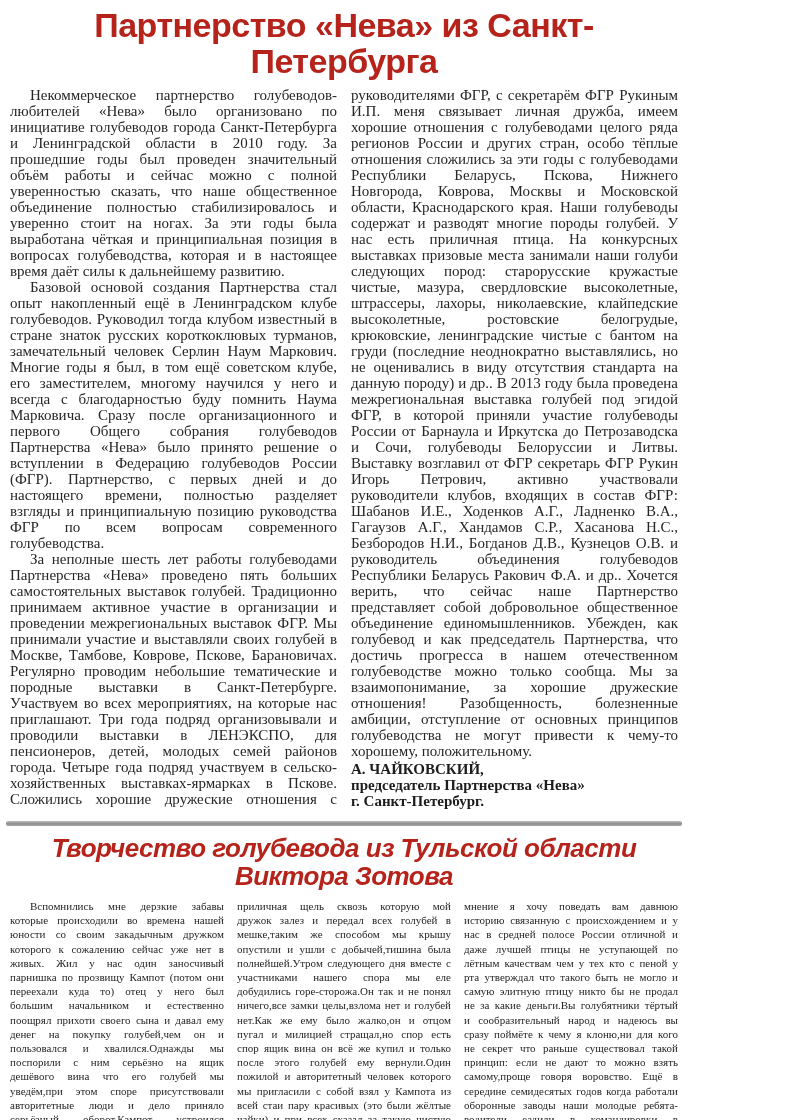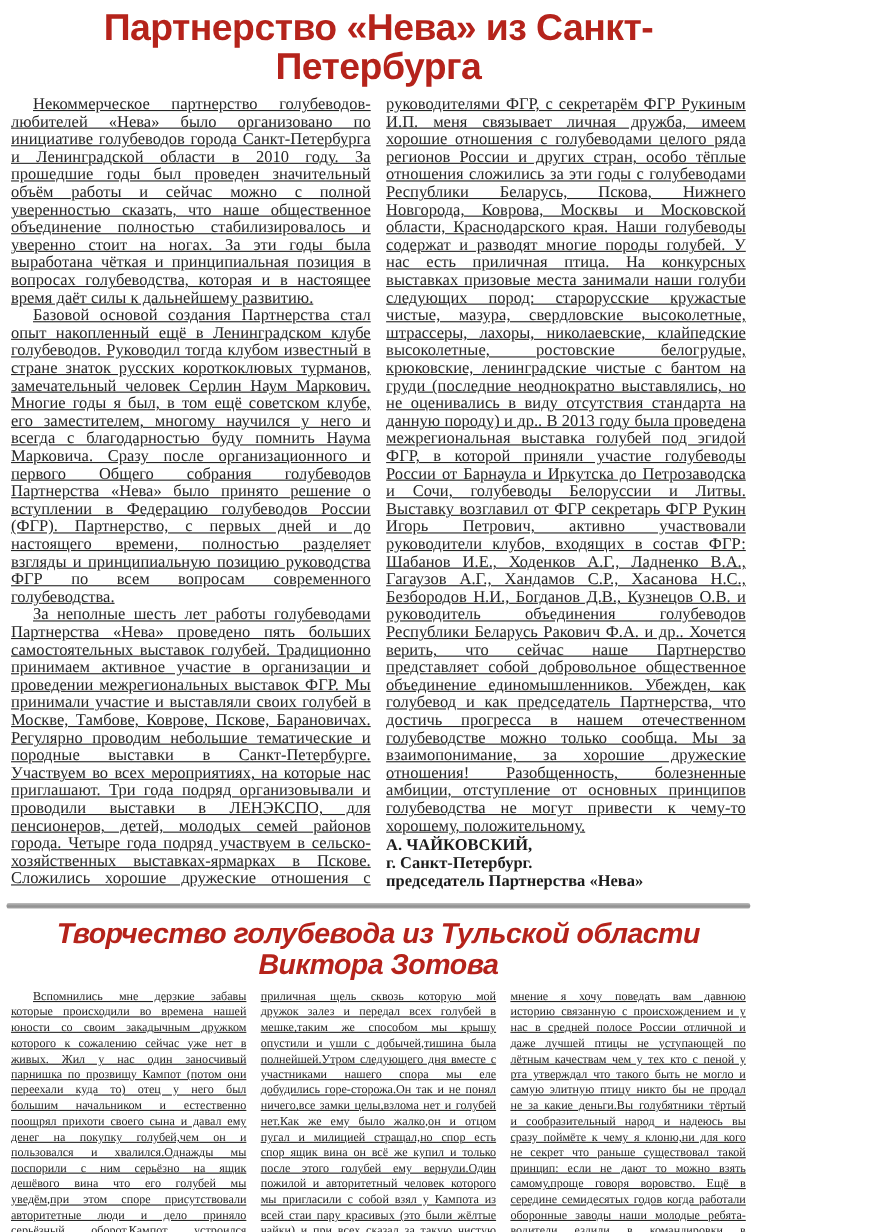--- a/index.html
+++ b/index.html
@@ -33,21 +33,20 @@
     margin: 9px 8px 9px 8px;
     font-style: italic;
   }
   .article-body {
     text-align: justify;
     padding: 0 10px;
   }
   .article-body p {
     margin: 0;
     text-indent: 20px;
-    text-decoration: underline;
   }
   .body-1 {
     column-count: 2;
     column-gap: 14px;
     font-size: 15px;
     line-height: 16px;
   }
   .body-2 {
     column-count: 3;
     column-gap: 13px;
@@ -79,22 +78,22 @@
 <div class="page">
 
   <h1 class="headline h-main">Партнерство «Нева» из Санкт-Петербурга</h1>
 
   <div class="article-body body-1">
     <p>Некоммерческое партнерство голубеводов-любителей «Нева» было организовано по инициативе голубеводов города Санкт-Петербурга и Ленинградской области в 2010 году. За прошедшие годы был проведен значительный объём работы и сейчас можно с полной уверенностью сказать, что наше общественное объединение полностью стабилизировалось и уверенно стоит на ногах. За эти годы была выработана чёткая и принципиальная позиция в вопросах голубеводства, которая и в настоящее время даёт силы к дальнейшему развитию.</p>
     <p>Базовой основой создания Партнерства стал опыт накопленный ещё в Ленинградском клубе голубеводов. Руководил тогда клубом известный в стране знаток русских короткоклювых турманов, замечательный человек Серлин Наум Маркович. Многие годы я был, в том ещё советском клубе, его заместителем, многому научился у него и всегда с благодарностью буду помнить Наума Марковича. Сразу после организационного и первого Общего собрания голубеводов Партнерства «Нева» было принято решение о вступлении в Федерацию голубеводов России (ФГР). Партнерство, с первых дней и до настоящего времени, полностью разделяет взгляды и принципиальную позицию руководства ФГР по всем вопросам современного голубеводства.</p>
     <p>За неполные шесть лет работы голубеводами Партнерства «Нева» проведено пять больших самостоятельных выставок голубей. Традиционно принимаем активное участие в организации и проведении межрегиональных выставок ФГР. Мы принимали участие и выставляли своих голубей в Москве, Тамбове, Коврове, Пскове, Барановичах. Регулярно проводим небольшие тематические и породные выставки в Санкт-Петербурге. Участвуем во всех мероприятиях, на которые нас приглашают. Три года подряд организовывали и проводили выставки в ЛЕНЭКСПО, для пенсионеров, детей, молодых семей районов города. Четыре года подряд участвуем в сельско-хозяйственных выставках-ярмарках в Пскове. Сложились хорошие дружеские отношения с руководителями ФГР, с секретарём ФГР Рукиным И.П. меня связывает личная дружба, имеем хорошие отношения с голубеводами целого ряда регионов России и других стран, особо тёплые отношения сложились за эти годы с голубеводами Республики Беларусь, Пскова, Нижнего Новгорода, Коврова, Москвы и Московской области, Краснодарского края. Наши голубеводы содержат и разводят многие породы голубей. У нас есть приличная птица. На конкурсных выставках призовые места занимали наши голуби следующих пород: старорусские кружастые чистые, мазура, свердловские высоколетные, штрассеры, лахоры, николаевские, клайпедские высоколетные, ростовские белогрудые, крюковские, ленинградские чистые с бантом на груди (последние неоднократно выставлялись, но не оценивались в виду отсутствия стандарта на данную породу) и др.. В 2013 году была проведена межрегиональная выставка голубей под эгидой ФГР, в которой приняли участие голубеводы России от Барнаула и Иркутска до Петрозаводска и Сочи, голубеводы Белоруссии и Литвы. Выставку возглавил от ФГР секретарь ФГР Рукин Игорь Петрович, активно участвовали руководители клубов, входящих в состав ФГР: Шабанов И.Е., Ходенков А.Г., Ладненко В.А., Гагаузов А.Г., Хандамов С.Р., Хасанова Н.С., Безбородов Н.И., Богданов Д.В., Кузнецов О.В. и руководитель объединения голубеводов Республики Беларусь Ракович Ф.А. и др..  Хочется верить, что сейчас наше Партнерство представляет собой добровольное общественное объединение единомышленников. Убежден, как голубевод и как председатель Партнерства, что достичь прогресса в нашем отечественном голубеводстве можно только сообща. Мы за взаимопонимание, за хорошие дружеские отношения! Разобщенность, болезненные амбиции, отступление от основных принципов голубеводства не могут привести к чему-то хорошему, положительному.</p>
     <div class="signature">
       <div>А. ЧАЙКОВСКИЙ,</div>
+      <div>председатель Партнерства «Нева»</div>
       <div>г. Санкт-Петербург.</div>
-      <div>председатель Партнерства «Нева»</div>
     </div>
   </div>
 
   <div class="divider"></div>
 
   <h2 class="headline h-second">Творчество голубевода из Тульской области Виктора Зотова</h2>
 
   <div class="article-body body-2">
     <p>Вспомнились мне дерзкие забавы которые происходили во времена нашей юности со своим закадычным дружком которого к сожалению сейчас уже нет в живых. Жил у нас один заносчивый парнишка по прозвищу Кампот (потом они переехали куда то) отец у него был большим начальником и естественно поощрял прихоти своего сына и давал ему денег на покупку голубей,чем он и пользовался и хвалился.Однажды мы поспорили с ним серьёзно на ящик дешёвого вина что его голубей мы уведём,при этом споре присутствовали авторитетные люди и дело приняло серьёзный оборот.Кампот устроился караулить и спать на террасе (они жили в финском домике) а мы возвращаясь с вечерних гулянок прохаживались мимо его дома и выжидали когда уснёт его бдительность...И вот момент настал,орудиями нам послужили бревно и домкрат и хозяйская лестница. Поставив стоймя бревно с помощью домкрата мы подняли угол крыши чердака,образовалась приличная щель сквозь которую мой дружок залез и передал всех голубей в мешке,таким же способом мы крышу опустили и ушли с добычей,тишина была полнейшей.Утром следующего дня вместе с участниками нашего спора мы еле добудились горе-сторожа.Он так и не понял ничего,все замки целы,взлома нет и голубей нет.Как же ему было жалко,он и отцом пугал и милицией стращал,но спор есть спор ящик вина он всё же купил и только после этого голубей ему вернули.Один пожилой и авторитетный человек которого мы пригласили с собой взял у Кампота из всей стаи пару красивых (это были жёлтые чайки) и при всех сказал за такую чистую работу полагается приз и передал нам первый в нашей жизни приз за голубей...тогда в то время у нас призов больше никто не давал.</p>
     <p>Бытует ошибочное мнение что самые лучшие голуби всегда были на Украине и в других южных регионах бывшего и нынешнего СССР споров по этому поводу предостаточно и что бы как то изменить мнение я хочу поведать вам давнюю историю связанную с происхождением и у нас в средней полосе России отличной и даже лучшей птицы не уступающей по лётным качествам чем у тех кто с пеной у рта утверждал что такого быть не могло и самую элитную птицу никто бы не продал не за какие деньги.Вы голубятники тёртый и сообразительный народ и надеюсь вы сразу поймёте к чему я клоню,ни для кого не секрет что раньше существовал такой принцип: если не дают то можно взять самому,проще говоря воровство. Ещё в середине семидесятых годов когда работали оборонные заводы наши молодые ребята-водители ездили в командировки в Запорожье и на другие заводы Украины и там они присматривали самых,самых лучших летунов и по мере возможности их крали и вывозили на Уралах и Кразах к себе на Родину где птица делилась между своими друзьями и эта птица хорошо прижилась и отлично гонялась вплоть до теперешних дней.</p>

